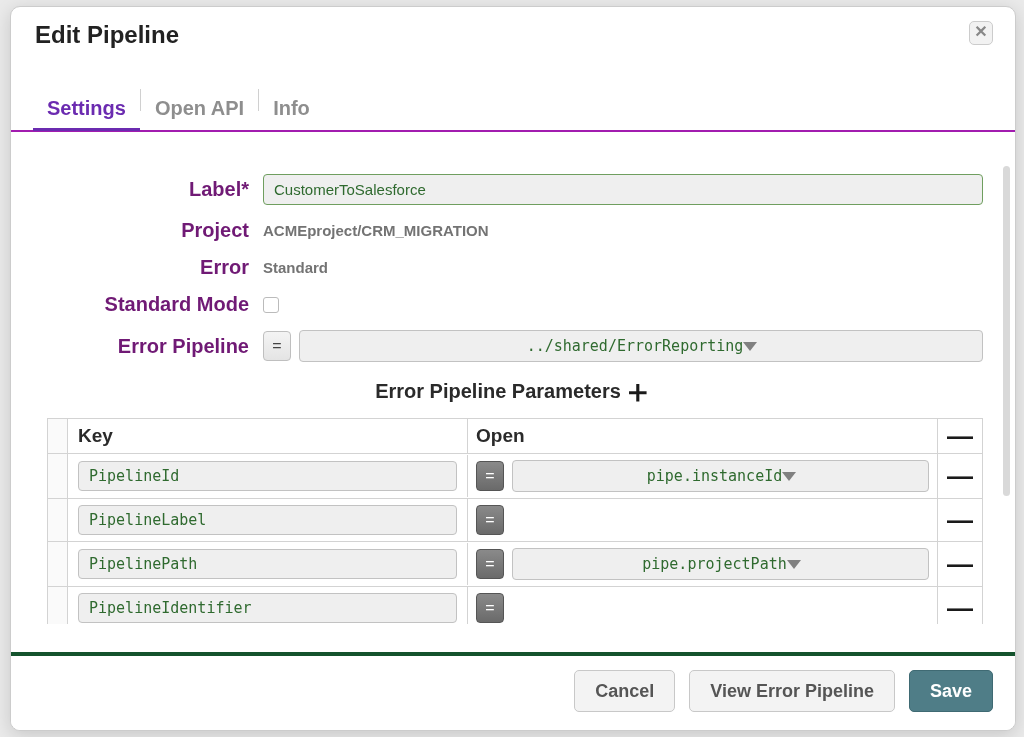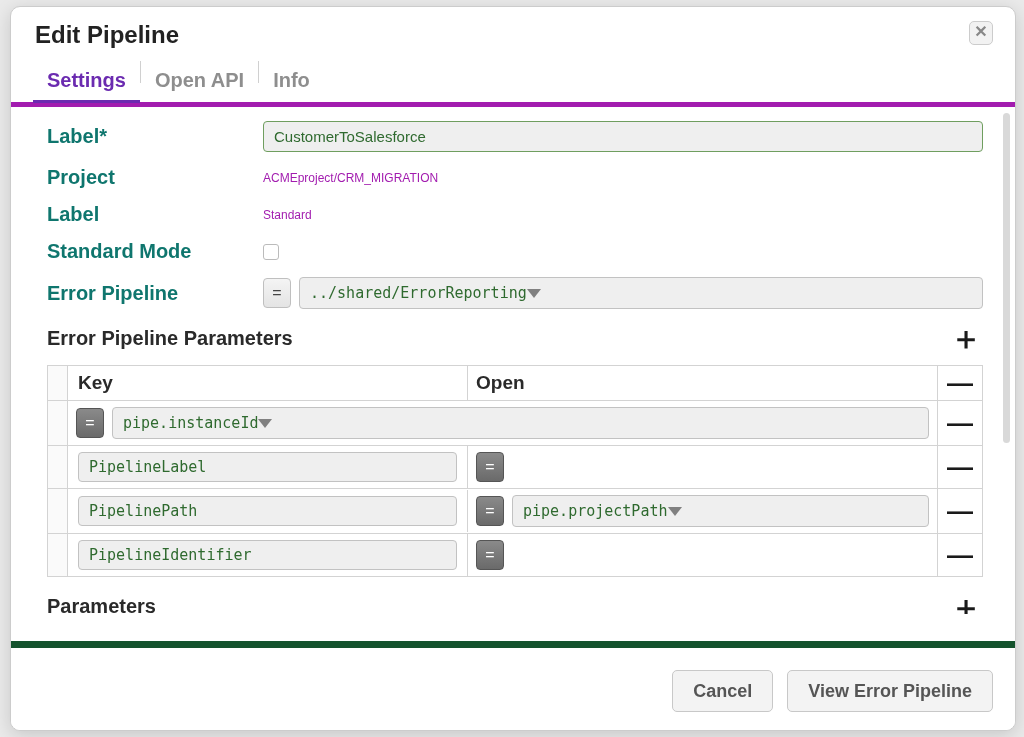--- a/index.html
+++ b/index.html
@@ -7,20 +7,21 @@
   .dialog {
     position: absolute;
     top: 6px; left: 10px; right: 8px; bottom: 6px;
     background: #fff;
     border: 1px solid #ccc;
     border-radius: 10px;
     box-shadow: 0 4px 18px rgba(0,0,0,0.15);
     display: flex;
     flex-direction: column;
     overflow: hidden;
+    gap: 28px;
   }
   .dialog-header {
     display: flex;
     justify-content: space-between;
     align-items: flex-start;
     padding: 14px 22px 4px 24px;
   }
   .dialog-title {
     font-size: 24px;
     font-weight: 700;
@@ -34,21 +35,21 @@
     color: #888;
     font-size: 16px;
     line-height: 20px;
     text-align: center;
     cursor: pointer;
     font-weight: bold;
   }
   .tabs {
     display: flex;
     padding: 0 22px;
-    border-bottom: 5px solid #a21caf;
+    border-bottom: 2px solid #a21caf;
     margin-top: 8px;
   }
   .tab {
     font-size: 20px;
     font-weight: 700;
     color: #8e8e8e;
     padding: 8px 14px 10px;
     cursor: pointer;
     position: relative;
   }
@@ -89,28 +90,30 @@
     border-radius: 4px;
   }
   .form-row {
     display: flex;
     align-items: center;
     margin-bottom: 14px;
   }
   .form-label {
     width: 216px;
     min-width: 216px;
+    text-align: right;
     font-size: 20px;
     font-weight: 700;
-    color: #0f766e;
-    padding-right: 30px;
+    color: #701a75;
+    padding-right: 14px;
   }
   .form-value-text {
-    font-size: 12px;
-    color: #a21caf;
+    font-size: 15px;
+    color: #737373;
+    font-weight: bold;
   }
   .text-input {
     flex: 1;
     height: 31px;
     border: 1.5px solid #6f9e5f;
     border-radius: 4px;
     background: #efefef;
     font-family: Liberation Sans, sans-serif;
     font-size: 15px;
     color: #2f6a2f;
@@ -141,36 +144,36 @@
     border-color: #555;
   }
   .dropdown {
     flex: 1;
     height: 32px;
     border: 1px solid #c2c2c2;
     border-radius: 4px;
     background: #efefef;
     display: flex;
     align-items: center;
-    justify-content: flex-start;
+    justify-content: center;
     padding: 0 8px 0 10px;
     font-family: "Menlo","Consolas",monospace;
     font-size: 15px;
     color: #2f6a2f;
     cursor: pointer;
   }
   .caret {
     width: 0; height: 0;
     border-left: 7px solid transparent;
     border-right: 7px solid transparent;
     border-top: 9px solid #808080;
   }
   .section-row {
     display: flex;
-    justify-content: space-between;
+    justify-content: center;
     align-items: center;
     margin-top: 6px;
   }
   .section-title {
     font-size: 20px;
     font-weight: 700;
     color: #2a2a2a;
   }
   .plus-icon, .minus-icon {
     font-size: 32px;
@@ -246,22 +249,22 @@
     font-weight: 900;
     color: #1a1a1a;
     cursor: pointer;
     width: 34px;
     text-align: center;
     line-height: 14px;
     overflow: hidden;
     height: 14px;
   }
   .footer {
-    border-top: 7px solid #14532d;
-    padding: 22px 22px 18px;
+    border-top: 4px solid #14532d;
+    padding: 14px 22px 18px;
     display: flex;
     justify-content: flex-end;
     gap: 14px;
     background: #fff;
   }
   .btn {
     height: 42px;
     padding: 0 20px;
     border: 1px solid #c8c8c8;
     border-radius: 5px;
@@ -302,21 +305,21 @@
         <div class="form-label">Label*</div>
         <input class="text-input" value="CustomerToSalesforce" style="">
       </div>
 
       <div class="form-row">
         <div class="form-label">Project</div>
         <div class="form-value-text">ACMEproject/CRM_MIGRATION</div>
       </div>
 
       <div class="form-row">
-        <div class="form-label">Label</div>
+        <div class="form-label">Error</div>
         <div class="form-value-text">Standard</div>
       </div>
 
       <div class="form-row">
         <div class="form-label">Standard Mode</div>
         <div class="checkbox"></div>
       </div>
 
       <div class="form-row">
         <div class="form-label">Error Pipeline</div>
@@ -337,20 +340,23 @@
           <div class="pt-handle"></div>
           <div class="pt-key-head">Key</div>
           <div class="pt-val-head">Open</div>
           <div class="pt-act-head">
             <div class="minus-icon small">—</div>
           </div>
         </div>
 
         <div class="pt-row">
           <div class="pt-handle"></div>
+          <div class="pt-key-cell">
+            <input class="cell-input" value="PipelineId" style="">
+          </div>
           <div class="pt-val-cell">
             <div class="expr-btn dark">=</div>
             <div class="dropdown">
               <span>pipe.instanceId</span>
               <span class="caret"></span>
             </div>
           </div>
           <div class="pt-act-cell">
             <div class="minus-icon small">—</div>
           </div>
@@ -407,15 +413,16 @@
 
     </div>
     <div class="vscroll">
       <div class="vscroll-track"></div>
     </div>
   </div>
 
   <div class="footer">
     <button class="btn">Cancel</button>
     <button class="btn">View Error Pipeline</button>
+    <button class="btn primary">Save</button>
   </div>
 
 </div>
 
 </body></html>

